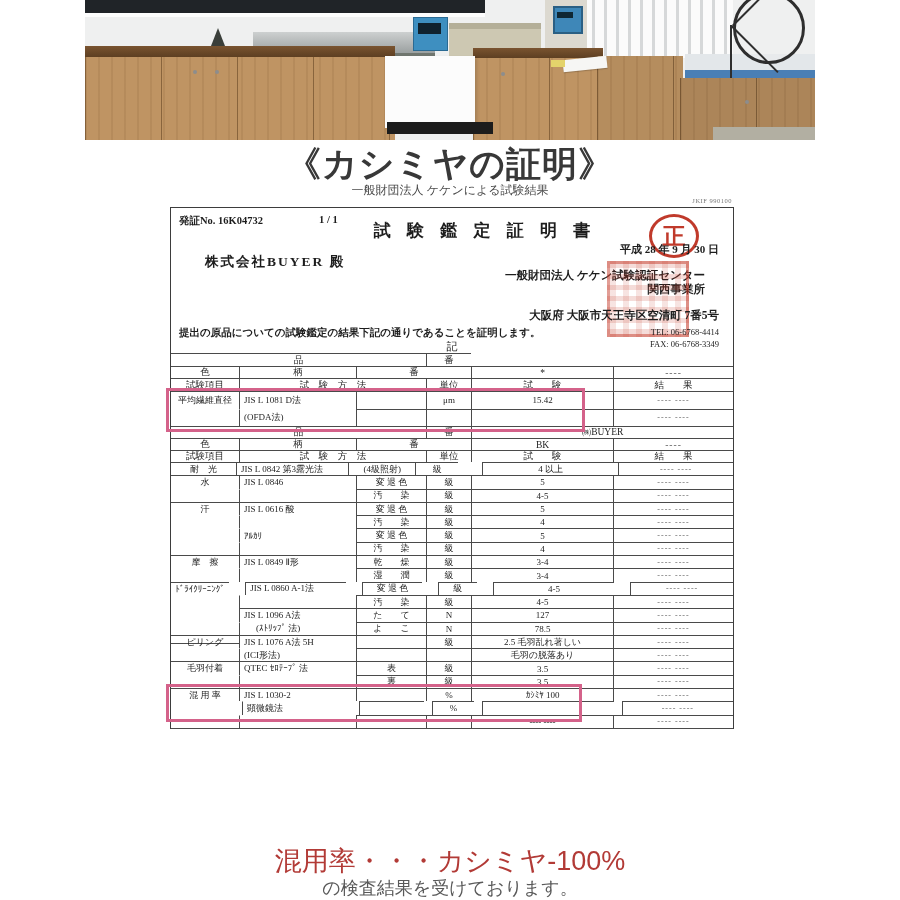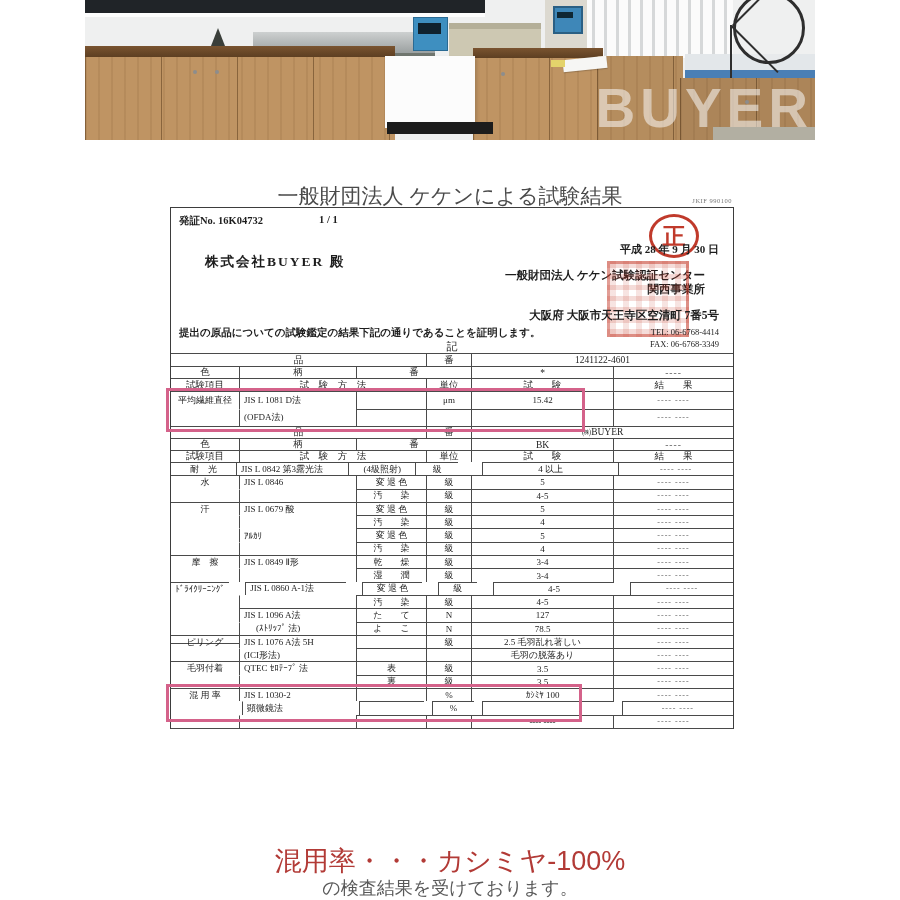--- a/index.html
+++ b/index.html
@@ -37,21 +37,21 @@
   .ph-yarn-base{position:absolute;left:600px;top:54px;width:130px;height:16px;background:#e3e7ea;border-bottom:8px solid #4a7fb5;}
   .ph-wheel{position:absolute;left:648px;top:-8px;width:66px;height:66px;border:3px solid #2e2e2e;border-radius:50%;background:rgba(240,240,240,.35);}
   .ph-spoke{position:absolute;left:680px;top:25px;width:66px;height:0;border-top:2px solid #2e2e2e;transform-origin:0 0;margin-left:-33px;}
   .ph-handle{position:absolute;width:4px;height:4px;border-radius:50%;background:#8d8d8d;}
   .ph-floor{position:absolute;left:628px;top:127px;width:102px;height:13px;background:#b2afa2;}
   .wm{position:absolute;right:2px;bottom:0px;font-size:55px;font-weight:bold;letter-spacing:5px;
       color:rgba(250,250,250,.55);font-family:"Liberation Sans",sans-serif;}
 
   
   .title1{left:0;top:141px;width:100%;text-align:center;font-size:35px;font-weight:bold;color:#383838;letter-spacing:1px;}
-  .subtitle1{left:0;top:182px;width:100%;text-align:center;font-size:21px;color:#4a4a4a;}
+  .subtitle1{left:0;top:182px;width:100%;text-align:center;font-size:12px;color:#4a4a4a;}
   .title2{left:0;top:731px;width:100%;text-align:center;font-size:35px;font-weight:bold;color:#383838;letter-spacing:1px;}
   .line1{left:0;top:784px;width:100%;text-align:center;font-size:19px;color:#595959;}
   .redline1{left:0;top:810px;width:100%;text-align:center;font-size:27px;color:#b23a36;}
   .redline2{left:0;top:843px;width:100%;text-align:center;font-size:27px;color:#b23a36;}
   .line2{left:0;top:876px;width:100%;text-align:center;font-size:18px;color:#595959;}
 
   
   .cert{position:absolute;left:170px;top:207px;width:562px;height:520px;background:#fff;
         border:1px solid #3d3d3d;font-family:"Liberation Serif",serif;color:#1d1d1d;}
   .cert .abs{white-space:nowrap;}
@@ -119,48 +119,48 @@
     <div class="ph-wheel"></div>
     <div class="ph-spoke" style="transform:rotate(45deg);"></div>
     <div class="ph-spoke" style="transform:rotate(-45deg);"></div>
     <div class="ph-spoke" style="transform:rotate(90deg);"></div>
     <div class="ph-cab-right wood"></div>
     <div class="ph-floor"></div>
     <div class="ph-handle" style="left:108px;top:70px;"></div>
     <div class="ph-handle" style="left:130px;top:70px;"></div>
     <div class="ph-handle" style="left:416px;top:72px;"></div>
     <div class="ph-handle" style="left:660px;top:100px;"></div>
-    <div class="wm">BUYER</div>
   </div>
 
+  <div class="abs title1">《カシミヤの証明》</div>
   <div class="abs subtitle1">一般財団法人 ケケンによる試験結果</div>
 
   <div class="cert">
     <div class="abs c-corner">JKIF 990100</div>
     <div class="abs c-issue">発証No. 16K04732</div>
     <div class="abs c-page">1 / 1</div>
+    <div class="abs c-title">試 験 鑑 定 証 明 書</div>
     <div class="abs c-stamp">
       <span>正</span>
     </div>
     <div class="abs c-date">平成 28 年 9 月 30 日</div>
     <div class="abs c-addressee">株式会社BUYER 殿</div>
     <div class="abs c-org">一般財団法人 ケケン試験認証センター</div>
     <div class="abs c-branch">関西事業所</div>
     <div class="abs c-seal"></div>
     <div class="abs c-address">大阪府 大阪市天王寺区空清町 7番5号</div>
     <div class="abs c-statement">提出の原品についての試験鑑定の結果下記の通りであることを証明します。</div>
     <div class="abs c-tel">TEL: 06-6768-4414</div>
     <div class="abs c-ki">記</div>
     <div class="abs c-fax">FAX: 06-6768-3349</div>
     <div class="c-tables">
       <div class="cert-table">
           <div class="trow" style="height: 13px;">
             <div class="tcell first hdr" style="width: 255px;">品</div>
             <div class="tcell hdr" style="width: 45px;">番</div>
-            <div class="tcell hdr" style="width: 262px;">1241122-4601</div>
           </div>
           <div class="trow" style="height: 12px;">
             <div class="tcell first hdr" style="width: 68px;">色</div>
             <div class="tcell hdr" style="width: 117px;">柄</div>
             <div class="tcell hdr" style="width: 115px;">番</div>
             <div class="tcell hdr" style="width: 142px;">*</div>
             <div class="tcell hdr res" style="width: 120px;">----</div>
           </div>
           <div class="trow" style="height: 13px;">
             <div class="tcell first hdr" style="width: 68px;">試験項目</div>
@@ -225,21 +225,21 @@
           <div class="trow" style="height: 13.3px;">
             <div class="tcell first nt" style="width: 68px;"></div>
             <div class="tcell lft nt" style="width: 117px;"></div>
             <div class="tcell" style="width: 70px;">汚　　染</div>
             <div class="tcell" style="width: 45px;">級</div>
             <div class="tcell" style="width: 142px;">4-5</div>
             <div class="tcell res" style="width: 120px;">---- ----</div>
           </div>
           <div class="trow" style="height: 13.3px;">
             <div class="tcell first" style="width: 68px;">汗</div>
-            <div class="tcell lft" style="width: 117px;">JIS L 0679 酸</div>
+            <div class="tcell lft" style="width: 117px;">JIS L 0616 酸</div>
             <div class="tcell" style="width: 70px;">変 退 色</div>
             <div class="tcell" style="width: 45px;">級</div>
             <div class="tcell" style="width: 142px;">5</div>
             <div class="tcell res" style="width: 120px;">---- ----</div>
           </div>
           <div class="trow" style="height: 13.3px;">
             <div class="tcell first nt" style="width: 68px;"></div>
             <div class="tcell lft nt" style="width: 117px;"></div>
             <div class="tcell" style="width: 70px;">汚　　染</div>
             <div class="tcell" style="width: 45px;">級</div>

